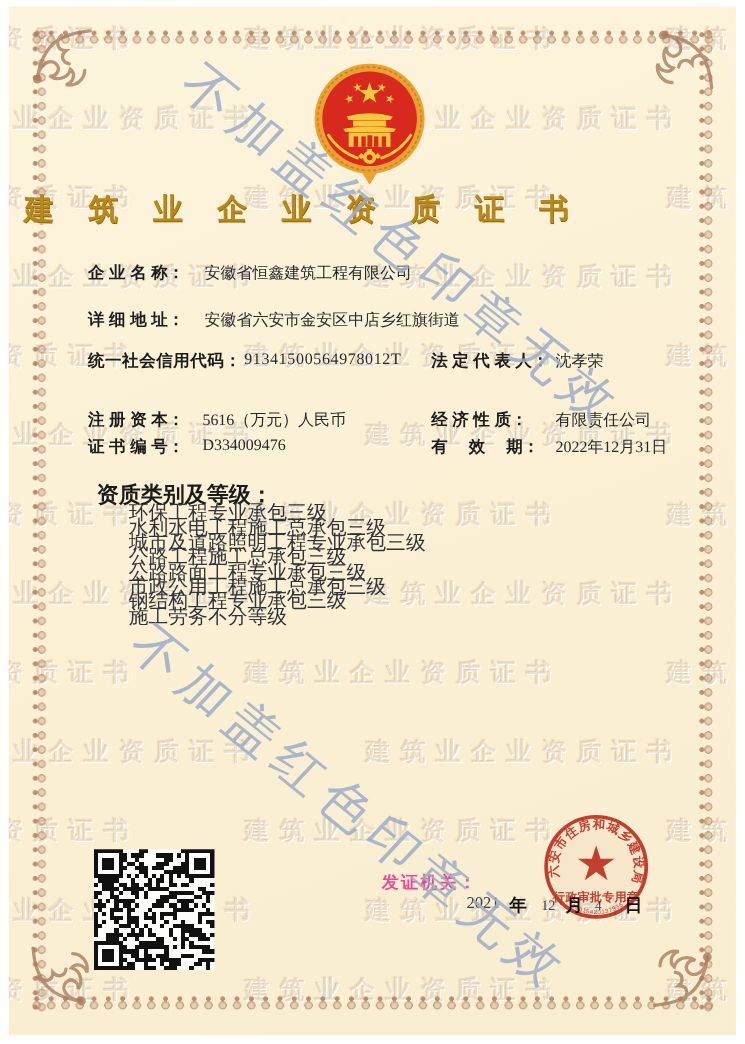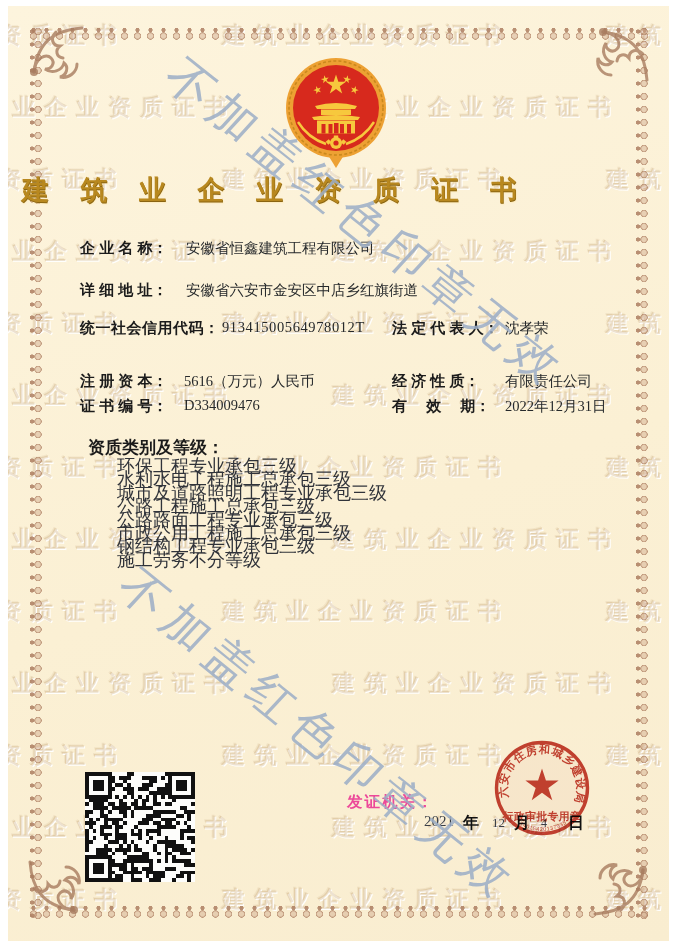--- a/index.html
+++ b/index.html
@@ -27,21 +27,21 @@
   .corner{position:absolute;width:64px;height:64px;z-index:3;}
   
   .emblem{position:absolute;left:284px;top:56px;width:104px;height:112px;z-index:4;}
   .cert-title{position:absolute;left:0;top:172px;width:551px;text-align:center;z-index:4;
     font-size:27px;font-weight:700;letter-spacing:12px;color:#b8881f;
     text-shadow:0.5px 0.8px 0 #8a6412,1px 1.6px 1px rgba(255,232,170,0.55);}
   
   .row{position:absolute;left:0;width:677px;height:24px;z-index:4;}
   .lab{position:absolute;font-weight:700;font-size:15px;color:#1b1b1b;white-space:nowrap;}
   .val{position:absolute;font-family:"Liberation Serif","DejaVu Serif",serif;font-size:14.5px;color:#26292b;white-space:nowrap;}
-  .qual-head{position:absolute;left:88px;top:436px;font-weight:700;font-size:17px;color:#1b1b1b;z-index:4;}
+  .qual-head{position:absolute;left:88px;top:436px;font-weight:700;font-size:20px;color:#1b1b1b;z-index:4;}
   .qual-list{position:absolute;left:117px;top:460px;margin:0;padding:0;list-style:none;z-index:4;
     font-family:"Liberation Serif","DejaVu Serif",serif;font-size:18px;line-height:13.4px;color:#30333a;}
   
   .qr{position:absolute;left:85px;top:772px;width:110px;height:110px;z-index:4;}
   .issuer{position:absolute;left:347px;top:792px;font-weight:700;font-size:15.5px;letter-spacing:2px;color:#ec4899;z-index:4;}
   .date-line{position:absolute;left:0;top:813px;width:562px;height:22px;z-index:4;}
   .dnum{position:absolute;font-family:"Liberation Serif","DejaVu Serif",serif;color:#3a3f47;}
   .dunit{position:absolute;font-weight:700;font-size:16px;color:#111;}
   .seal{position:absolute;left:492px;top:738px;width:100px;height:100px;z-index:6;mix-blend-mode:multiply;opacity:0.92;}
   

